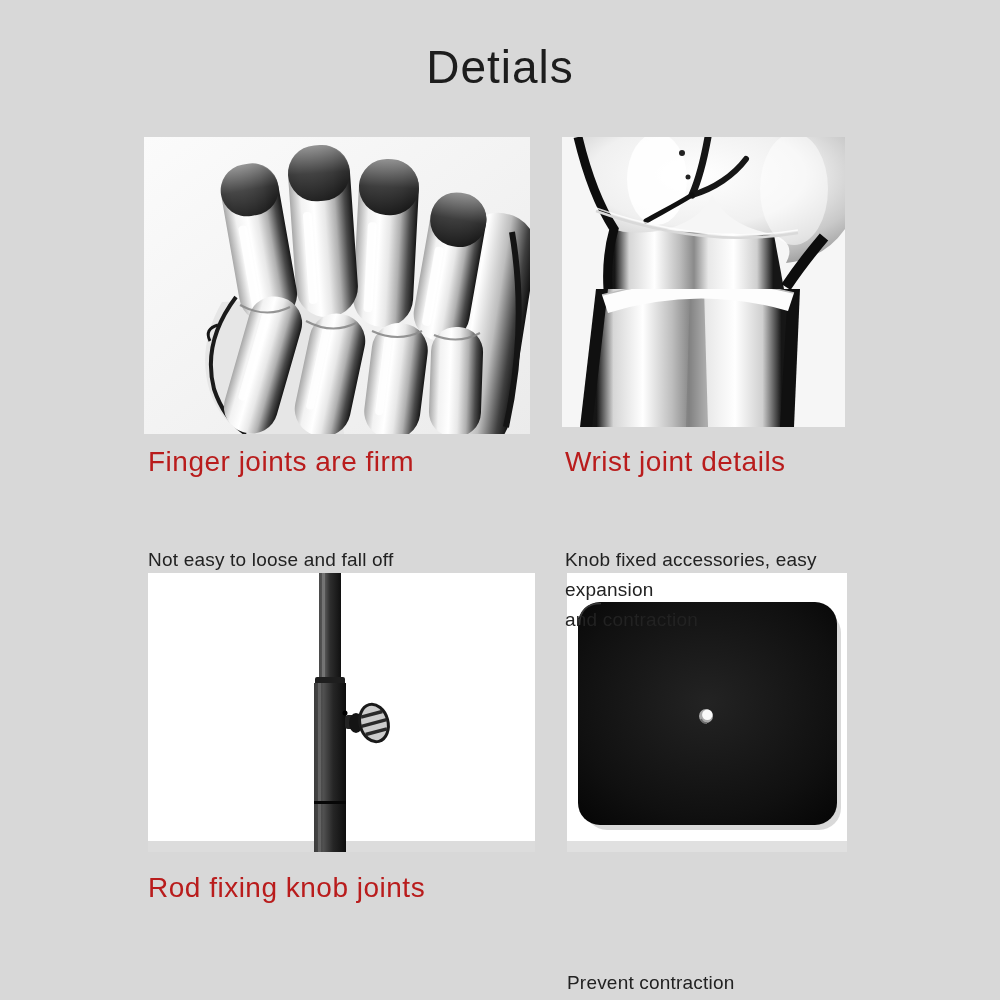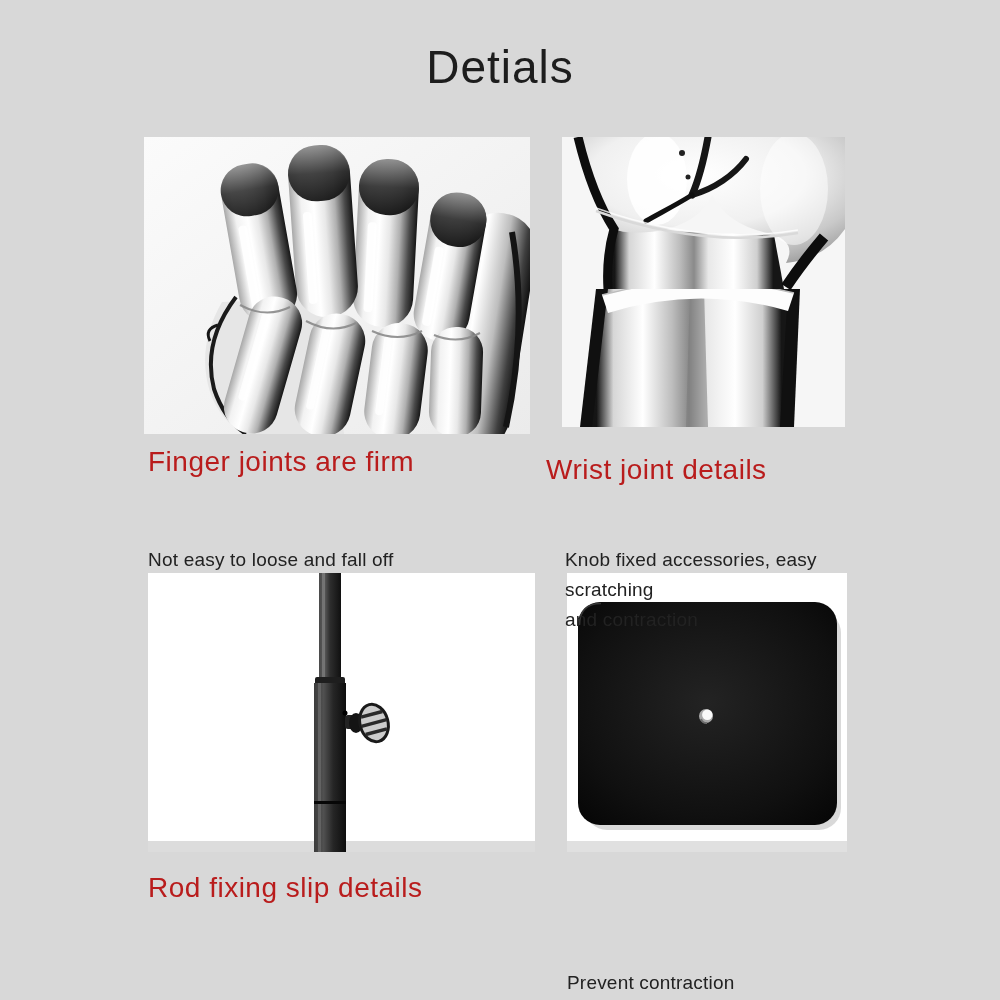--- a/index.html
+++ b/index.html
@@ -33,21 +33,21 @@
   .caption-heading{
     position:absolute;font-size:28px;font-weight:400;color:#b91c1c;
     white-space:nowrap;letter-spacing:0.5px;
   }
   .caption-sub{
     position:absolute;font-size:19px;font-weight:400;color:#222222;
     white-space:pre-line;line-height:30px;letter-spacing:0.2px;margin-top:48px;
   }
   .cap-fist-h{left:148px;top:446px;}
   .cap-fist-s{left:148px;top:497px;}
-  .cap-wrist-h{left:546px;top:446px;margin-top:8px;}
+  .cap-wrist-h{left:565px;top:446px;}
   .cap-wrist-s{left:565px;top:497px;}
   .cap-rod-h{left:148px;top:872px;}
   .cap-rod-s{left:150px;top:920px;}
   .cap-pad-h{left:567px;top:870px;}
   .cap-pad-s{left:567px;top:920px;}
 </style>
 </head>
 <body>
 
 <div class="stage">
@@ -248,20 +248,20 @@
         <circle cx="140.3" cy="141.8" r="5.2" fill="#fafafa"></circle>
         <path d="M134,146 a6,6 0 0 0 6,4" stroke="#6e6e6e" stroke-width="2" fill="none"></path>
       </g>
     </svg>
   </div>
 
   <div class="caption-heading cap-fist-h">Finger joints are firm</div>
   <div class="caption-sub cap-fist-s">Not easy to loose and fall off</div>
 
   <div class="caption-heading cap-wrist-h">Wrist joint details</div>
-  <div class="caption-sub cap-wrist-s">Knob fixed accessories, easy scratching
+  <div class="caption-sub cap-wrist-s">Knob fixed accessories, easy expansion
  and contraction</div>
 
-  <div class="caption-heading cap-rod-h">Rod fixing slip details</div>
+  <div class="caption-heading cap-rod-h">Rod fixing knob joints</div>
 
   <div class="caption-sub cap-pad-s">Prevent contraction</div>
 
 </div>
 
 </body></html>

